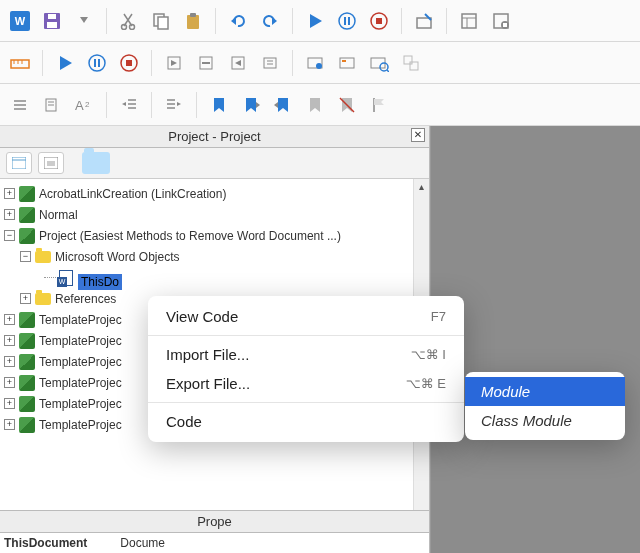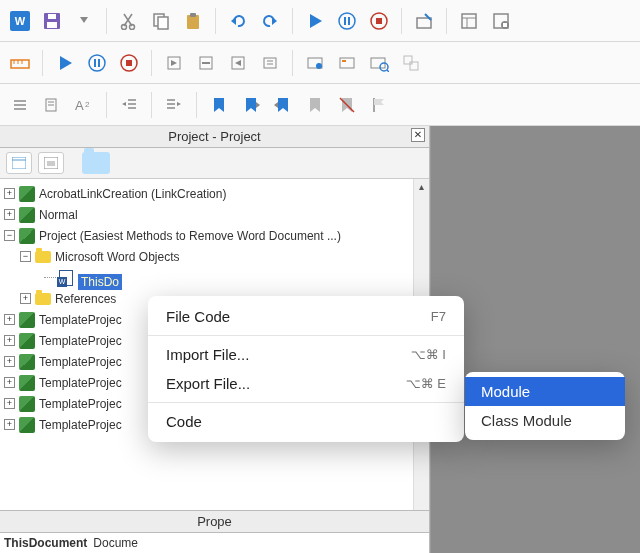--- a/index.html
+++ b/index.html
@@ -191,21 +191,21 @@
     content:"W";
     position:absolute;
     left:-3px;bottom:-2px;
     width:10px;height:10px;
     background:#2b5797;color:#fff;
     font-size:7px;line-height:10px;text-align:center;
   }
   .tree-row .label { flex-shrink: 0; }
   .tree-row.selected .label {
     background: #3874d6;
-    color: #fef9c3;
+    color: #000000;
     padding: 1px 3px;
     margin-top: 8px;
   }
   .dotline {
     width: 12px;
     border-top: 1px dotted #999;
     margin-right: 2px;
     flex-shrink: 0;
   }
   .indent { display:inline-block; flex-shrink:0; }
@@ -235,20 +235,21 @@
     padding: 3px 6px;
     text-align: center;
     font-size: 13px;
   }
   .props-body {
     display: flex;
     align-items: center;
     padding: 3px 4px;
     background: #fff;
     font-size: 12px;
+    gap: 27px;
   }
   .props-body .obj {
     font-weight: bold;
     margin-right: 6px;
   }
 
   
   .ctx-menu {
     position: absolute;
     top: 296px;
@@ -286,20 +287,21 @@
     width: 160px;
     background: #fff;
     border-radius: 8px;
     box-shadow: 0 8px 30px rgba(0,0,0,0.25);
     padding: 5px 0;
     font-size: 15px;
     z-index: 21;
   }
   .sub-item {
     padding: 6px 16px;
+    font-style: italic;
   }
   .sub-item.sel {
     background: #2968da;
     color: #fff;
   }
 </style>
 </head>
 <body>
 
 <div class="toolbar">
@@ -660,21 +662,21 @@
       <span class="obj">ThisDocument</span>
       <span>Docume</span>
     </div>
   </div>
 
   <div class="right-gray"></div>
 </div>
 
 <div class="ctx-menu">
   <div class="ctx-item">
-    <span>File Code</span>
+    <span>View Code</span>
     <span class="kb">F7</span>
   </div>
   <div class="ctx-sep"></div>
   <div class="ctx-item">
     <span>Import File...</span>
     <span class="kb">⌥⌘ I</span>
   </div>
   <div class="ctx-item">
     <span>Export File...</span>
     <span class="kb">⌥⌘ E</span>

